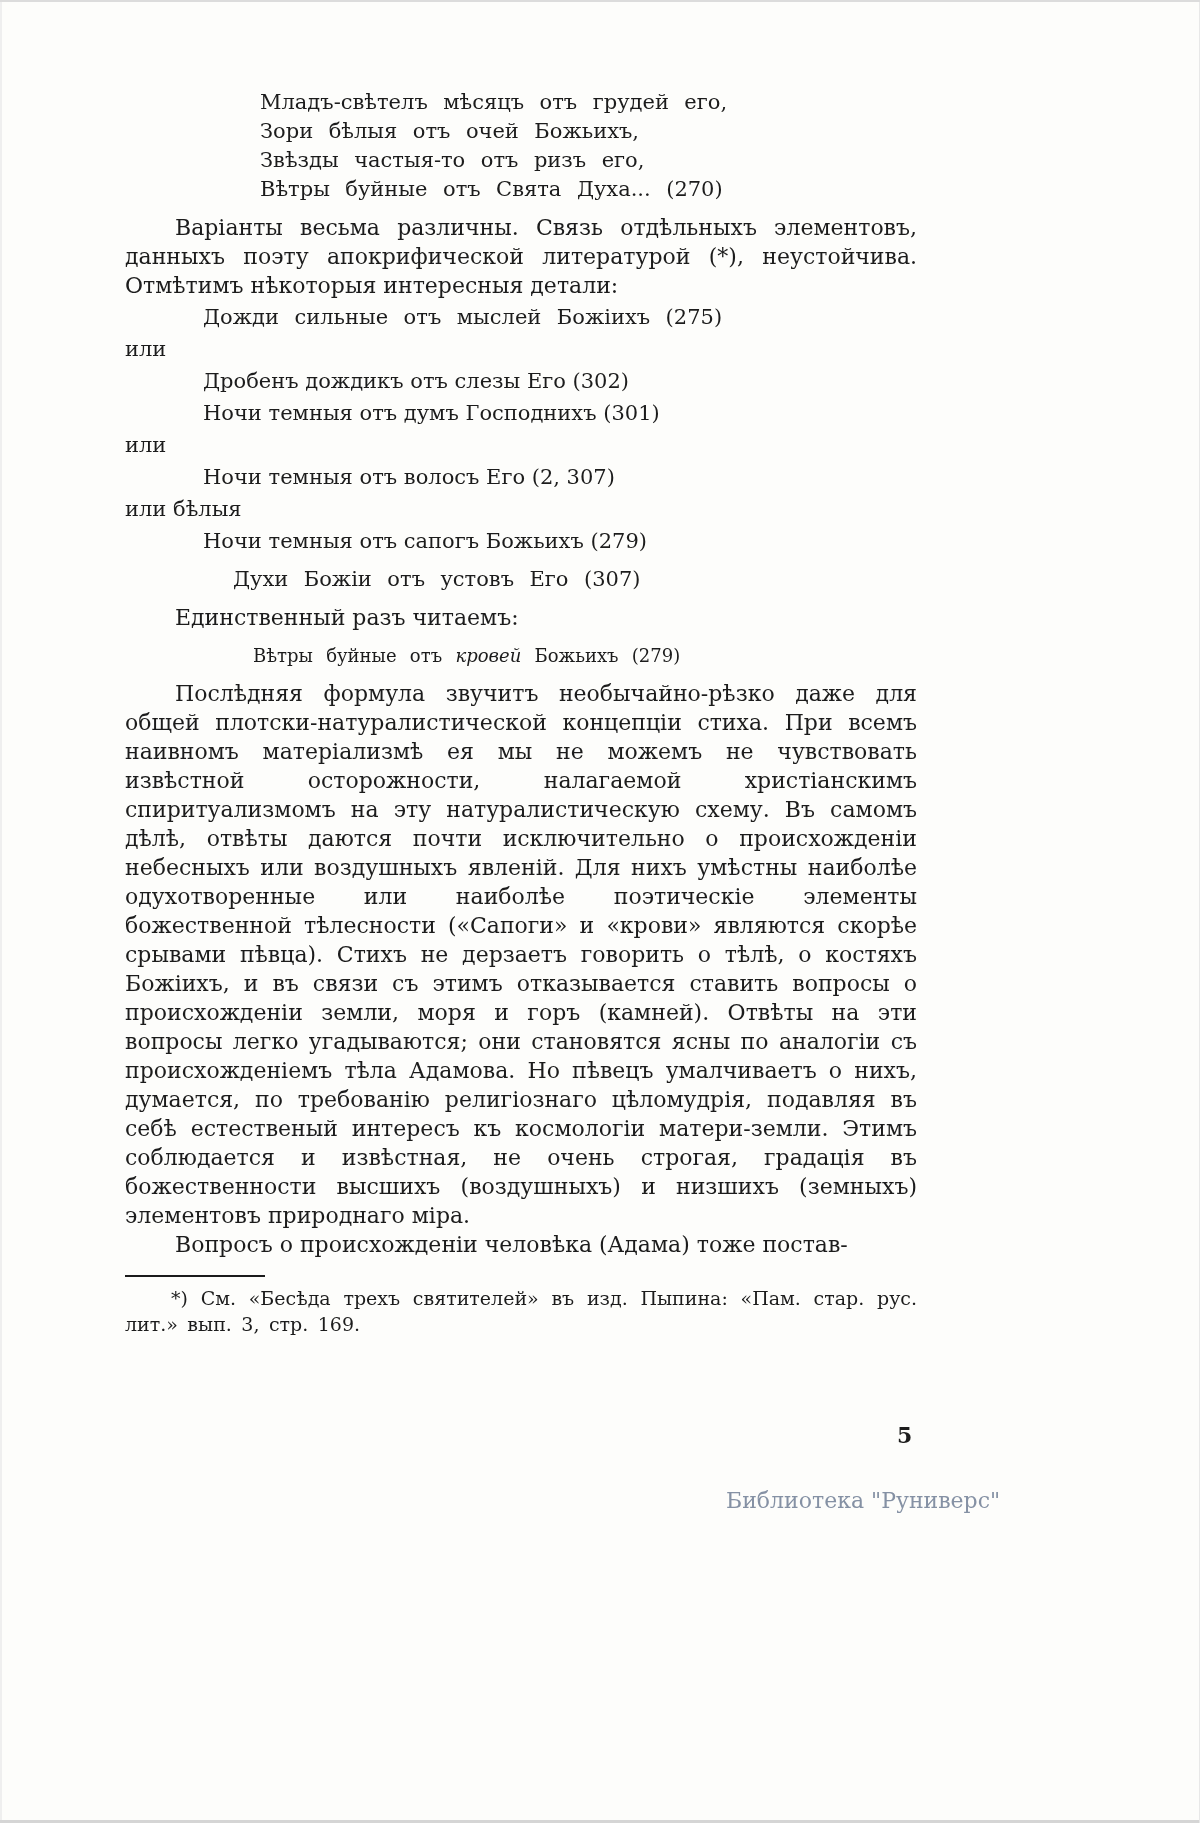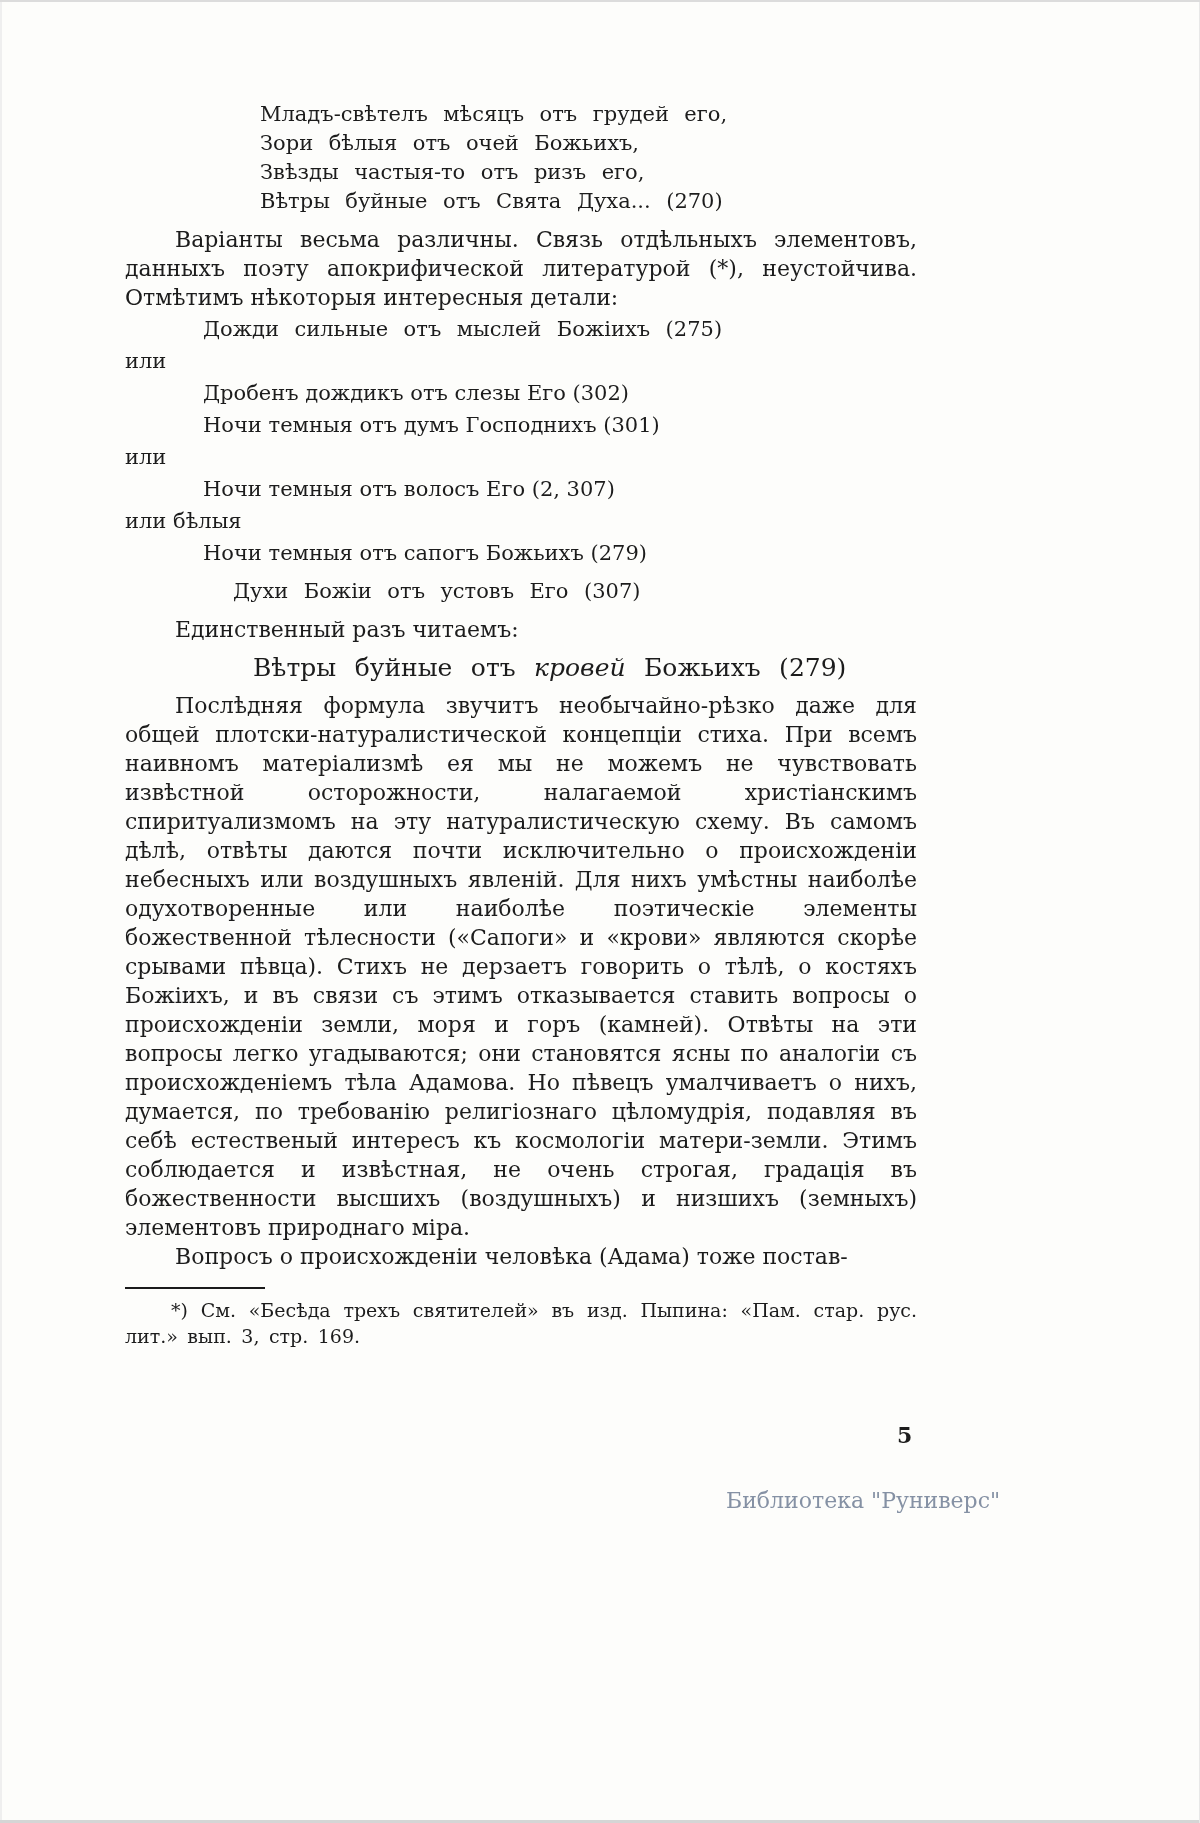--- a/index.html
+++ b/index.html
@@ -17,21 +17,21 @@
     width: 1200px;
     height: 1823px;
     background: #fdfdfb;
     color: #1c1c1c;
     overflow: hidden;
     box-shadow: inset 0 2px 0 #dcdcdc, inset -1px 0 0 #e8e8e8, inset 0 -3px 0 #d5d5d5, inset 2px 0 0 #efefef;
   }
   .content {
     position: absolute;
     left: 125px;
-    top: 100px;
+    top: 88px;
     width: 792px;
   }
   .para {
     margin: 0;
     font-size: 22px;
     line-height: 29px;
     text-align: justify;
   }
   .indent { text-indent: 50px; }
   .sp { margin-top: 9px; }
@@ -54,21 +54,21 @@
     line-height: 29px;
   }
   .quote-center {
     margin: 9px 0 0 108px;
     font-size: 21px;
     line-height: 29px;
     white-space: nowrap;
   }
   .quote-krovey {
     margin: 9px 0 0 128px;
-    font-size: 25px;
+    font-size: 18px;
     line-height: 29px;
     white-space: nowrap;
   }
   .it { font-style: italic; }
   .fn-rule {
     margin-top: 16px;
     width: 140px;
     height: 0;
     border-top: 2px solid #1b1b1b;
   }

